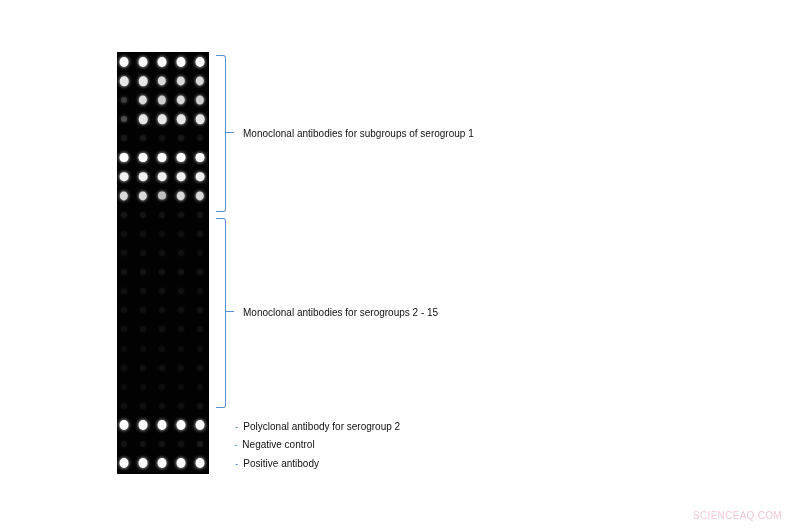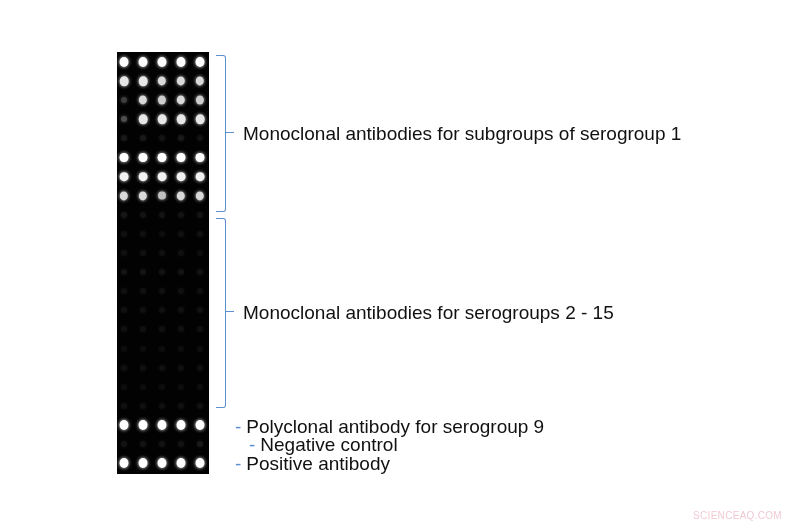--- a/index.html
+++ b/index.html
@@ -16,21 +16,21 @@
     transform: translate(-50%, -50%);
   }
   .bracket {
     position: absolute; border: 1.5px solid #5b8fd0; border-left: none;
     border-radius: 0 3px 3px 0; width: 9px;
   }
   .bracket-tick {
     position: absolute; height: 0; border-top: 1.5px solid #5b8fd0; width: 9px;
   }
   .label {
-    position: absolute; font-size: 19px; color: #111; white-space: nowrap; line-height: 17px;
+    position: absolute; font-size: 10px; color: #111; white-space: nowrap; line-height: 17px;
   }
   .dash { color: #5b8fd0; margin-right: 5px; }
   .watermark {
     position: absolute; right: 18px; bottom: 9px; font-size: 10px; color: #f0c9d3; letter-spacing: 0.3px;
   }
 </style>
 </head>
 <body>
 
 <div class="panel" id="panel">
@@ -148,22 +148,22 @@
 
 <div class="bracket" style="left:216px; top:55px; height:155px;"></div>
 <div class="bracket-tick" style="left:225px; top:132px;"></div>
 <div class="label" style="left:243px; top:125px;">Monoclonal antibodies for subgroups of serogroup 1</div>
 
 <div class="bracket" style="left:216px; top:218px; height:188px;"></div>
 <div class="bracket-tick" style="left:225px; top:311px;"></div>
 <div class="label" style="left:243px; top:304px;">Monoclonal antibodies for serogroups 2 - 15</div>
 
 <div class="label" style="left:235px; top:418px;">
-  <span class="dash">-</span><span>Polyclonal antibody for serogroup 9</span>
+  <span class="dash">-</span><span>Polyclonal antibody for serogroup 2</span>
 </div>
-<div class="label" style="left:249px; top:436px;">
+<div class="label" style="left:234px; top:436px;">
   <span class="dash">-</span><span>Negative control</span>
 </div>
 <div class="label" style="left:235px; top:455px;">
   <span class="dash">-</span><span>Positive antibody</span>
 </div>
 
 <div class="watermark">SCIENCEAQ.COM</div>
 
 </body></html>

